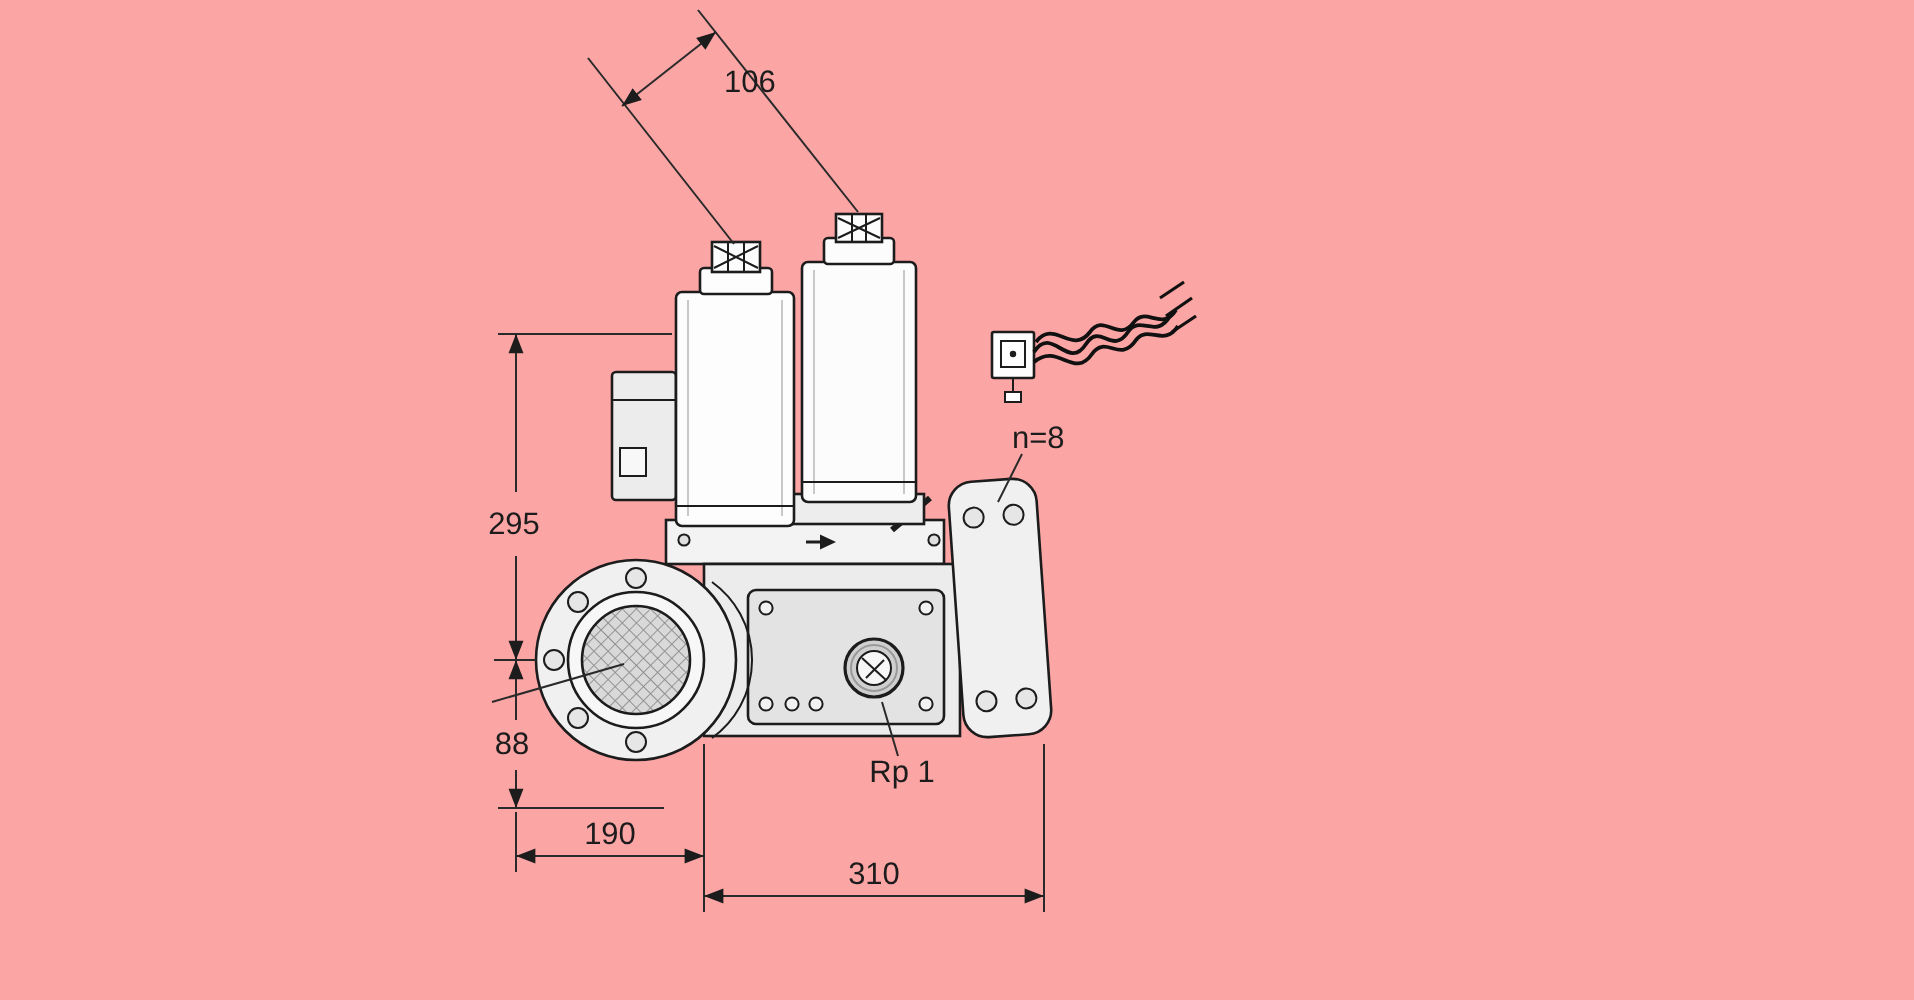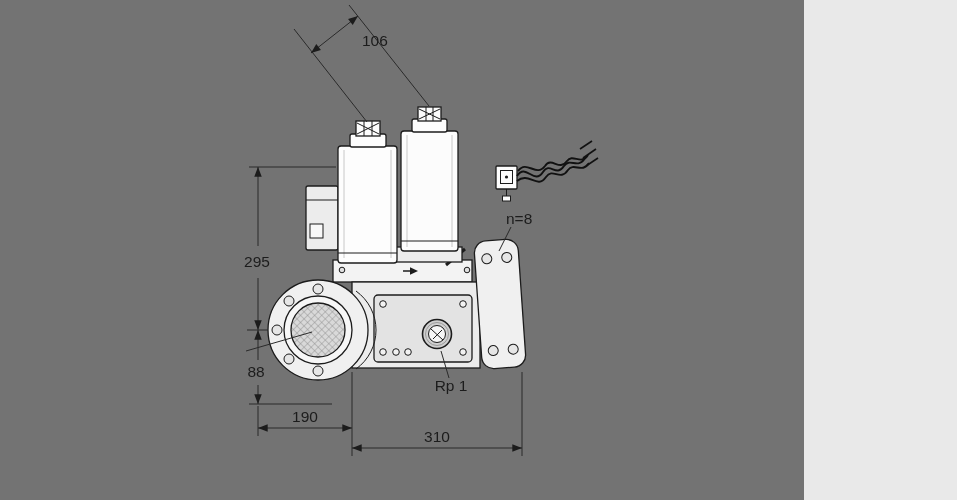--- a/index.html
+++ b/index.html
@@ -1,16 +1,16 @@
 <!DOCTYPE html>
 <html><head>
 <meta charset="utf-8">
 <style>
   html,body{margin:0;padding:0;background:#e9e9e9;}
-  .stage{width:804px;height:500px;background:#737373;position:relative;overflow:hidden;font-family:"Liberation Sans",sans-serif;}
+  .stage{width:957px;height:500px;background:#fca5a5;position:relative;overflow:hidden;font-family:"Liberation Sans",sans-serif;}
   .stage svg{position:absolute;left:0;top:0;}
   .dim-text{font-family:"Liberation Sans",sans-serif;font-size:15.5px;fill:#1c1c1c;}
   .outline{stroke:#1c1c1c;stroke-width:1.3;}
   .thin{stroke:#1c1c1c;stroke-width:1;}
   .shade{stroke:#c8c8c8;stroke-width:1;}
   .dimline{stroke:#2a2a2a;stroke-width:1;fill:none;}
 </style>
 </head>
 <body>
 

